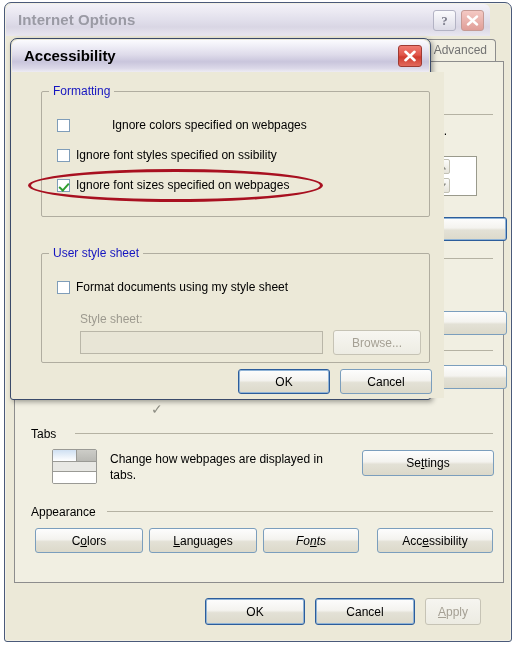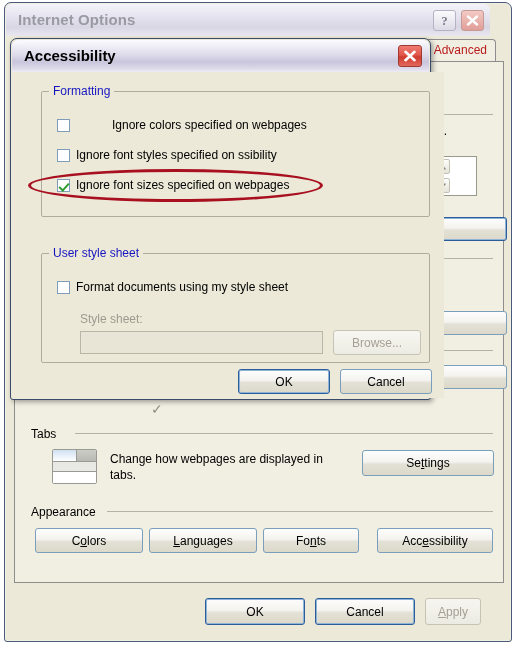--- a/index.html
+++ b/index.html
@@ -97,21 +97,21 @@
     right: 8px;
     top: 0;
     height: 23px;
     padding: 3px 8px 0 8px;
     box-sizing: border-box;
     background: #f1efe2;
     border: 1px solid #8d8d8d;
     border-bottom: none;
     border-radius: 4px 4px 0 0;
     font-size: 12px;
-    color: #b91c1c;
+    color: #737373;
     white-space: nowrap;
   }
 
   
   #bg-panel {
     position: absolute;
     left: 9px;
     top: 58px;
     width: 490px;
     height: 522px;
@@ -424,21 +424,21 @@
 
       <div class="bg-group-label" style="left:16px; top:443px;">Appearance</div>
       <div class="bg-sep-line" style="left:92px; top:449px; width:386px;"></div>
 
       <div class="xpbtn" style="left:134px; top:466px; width:108px; height:25px;">
         <span><span class="underline">L</span>anguages</span>
       </div>
       <div class="xpbtn" style="left:20px; top:466px; width:108px; height:25px;">
         <span>C<span class="underline">o</span>lors</span>
       </div>
-      <div class="xpbtn" style="left:248px; top:466px; width:96px; height:25px;">
+      <div class="xpbtn" style="left:248px; top:466px; width:96px; height:25px;font-style:italic;">
         <span>Fo<span class="underline">n</span>ts</span>
       </div>
       <div class="xpbtn" style="left:362px; top:466px; width:116px; height:25px;">
         <span>Acc<span class="underline">e</span>ssibility</span>
       </div>
     </div>
 
     <div id="bg-frag">✓</div>
 
     <div class="xpbtn focused" style="left:200px; top:595px; width:100px; height:27px;">OK</div>

